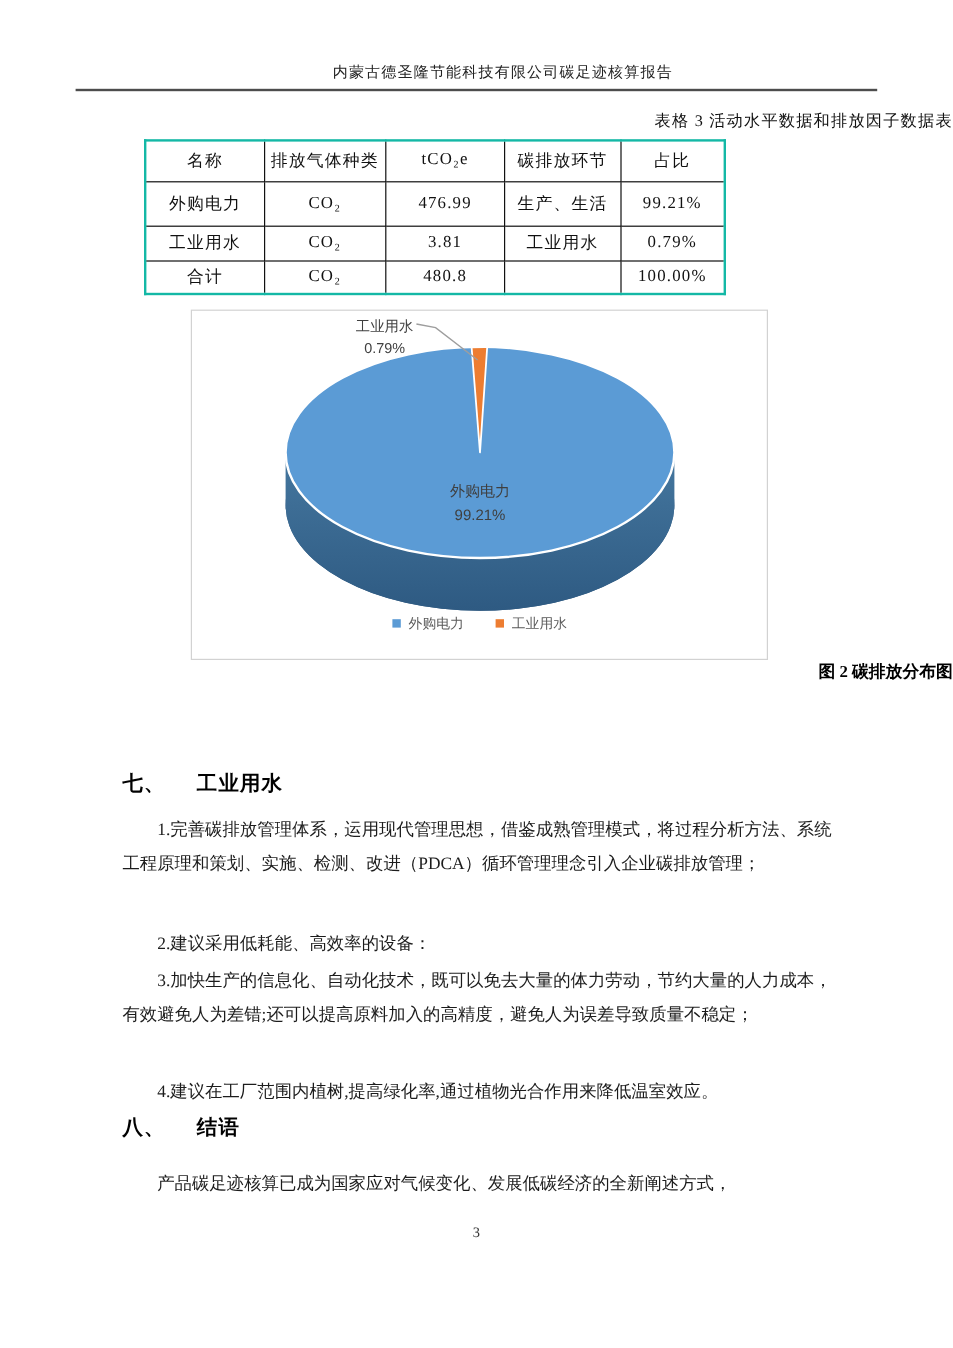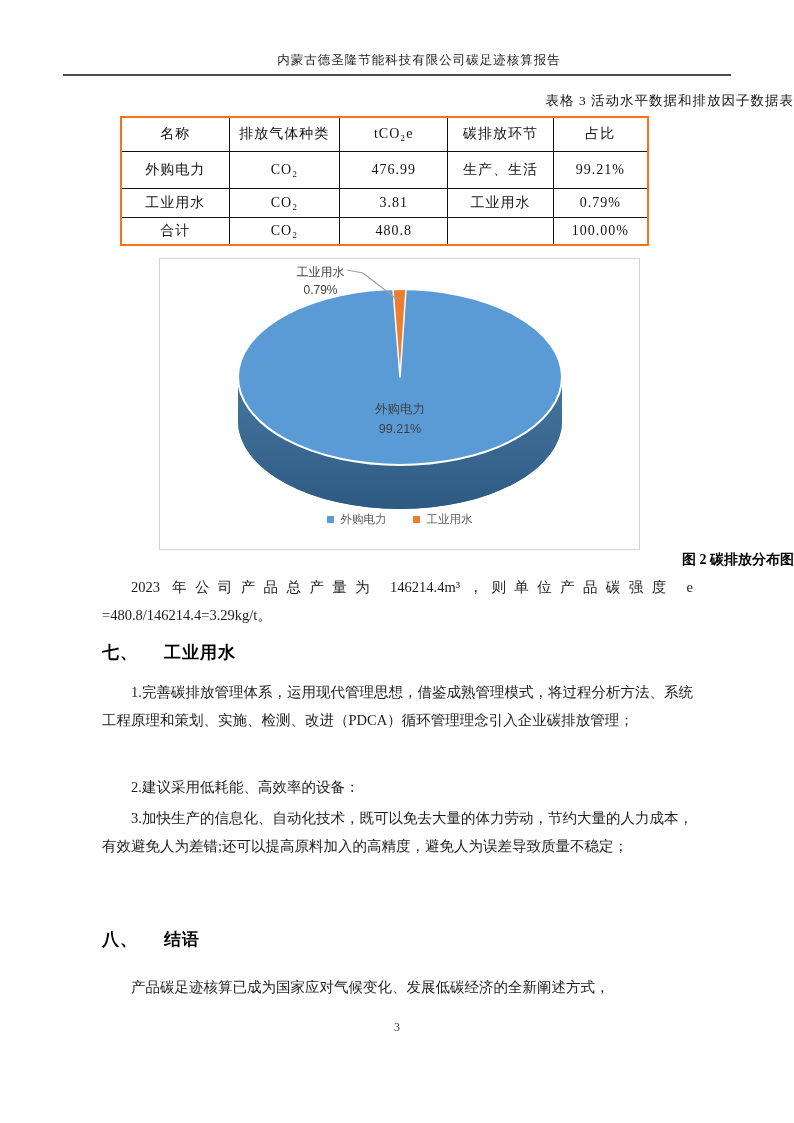--- a/index.html
+++ b/index.html
@@ -22,24 +22,24 @@
   .header-rule {
     position: absolute; top: 74px; left: 63px; width: 668px; height: 2px;
     background: #4d4d4d;
   }
   .table-title {
     position: absolute; top: 92px; left: 0; width: 100%;
     text-align: right; font-size: 13.5px; color: #111;
     letter-spacing: 1px;
   }
   table.data-table {
-    position: absolute; top: 116px; left: 120px; width: 529px;
+    position: absolute; top: 116px; left: 120px; width: 485px;
     border-collapse: collapse; table-layout: fixed;
     font-size: 14px; color: #111;
-    border: 2px solid #f97316;
+    border: 2px solid #14b8a6;
     padding-left: 33px;
   }
   table.data-table td {
     border: 1.5px solid #111;
     text-align: center; vertical-align: middle;
     letter-spacing: 1px;
   }
   tr.hdr  { height: 34px; }
   tr.r1   { height: 37px; }
   tr.r2   { height: 29px; }
@@ -179,32 +179,29 @@
       </span>
       <span class="item">
         <span class="swatch" style="background:#ed7d31"></span>
         <span>工业用水</span>
       </span>
     </div>
   </div>
 
   <div class="chart-caption">图 2 碳排放分布图</div>
 
-  <p class="bodyblock" style="top:573px">
-    <span class="jline">2023 年公司产品总产量为 146214.4m³，则单位产品碳强度 e</span>
-    <span>=480.8/146214.4=3.29kg/t。</span>
-  </p>
 
   <h2 class="sec-heading" style="top:641px">
     <span>七、</span><span class="ht">工业用水</span>
   </h2>
 
   <p class="bodyblock indent" style="top:678px">1.完善碳排放管理体系，运用现代管理思想，借鉴成熟管理模式，将过程分析方法、系统工程原理和策划、实施、检测、改进（PDCA）循环管理理念引入企业碳排放管理；</p>
   <p class="bodyblock indent" style="top:773px">2.建议采用低耗能、高效率的设备：</p>
   <p class="bodyblock indent" style="top:804px">3.加快生产的信息化、自动化技术，既可以免去大量的体力劳动，节约大量的人力成本，有效避免人为差错;还可以提高原料加入的高精度，避免人为误差导致质量不稳定；</p>
+  <p class="bodyblock indent" style="top:896px">4.建议在工厂范围内植树,提高绿化率,通过植物光合作用来降低温室效应。</p>
 
   <h2 class="sec-heading" style="top:928px">
     <span>八、</span><span class="ht">结语</span>
   </h2>
 
   <p class="bodyblock indent" style="top:973px">产品碳足迹核算已成为国家应对气候变化、发展低碳经济的全新阐述方式，</p>
 
   <div class="page-number">3</div>
 
 </div>

